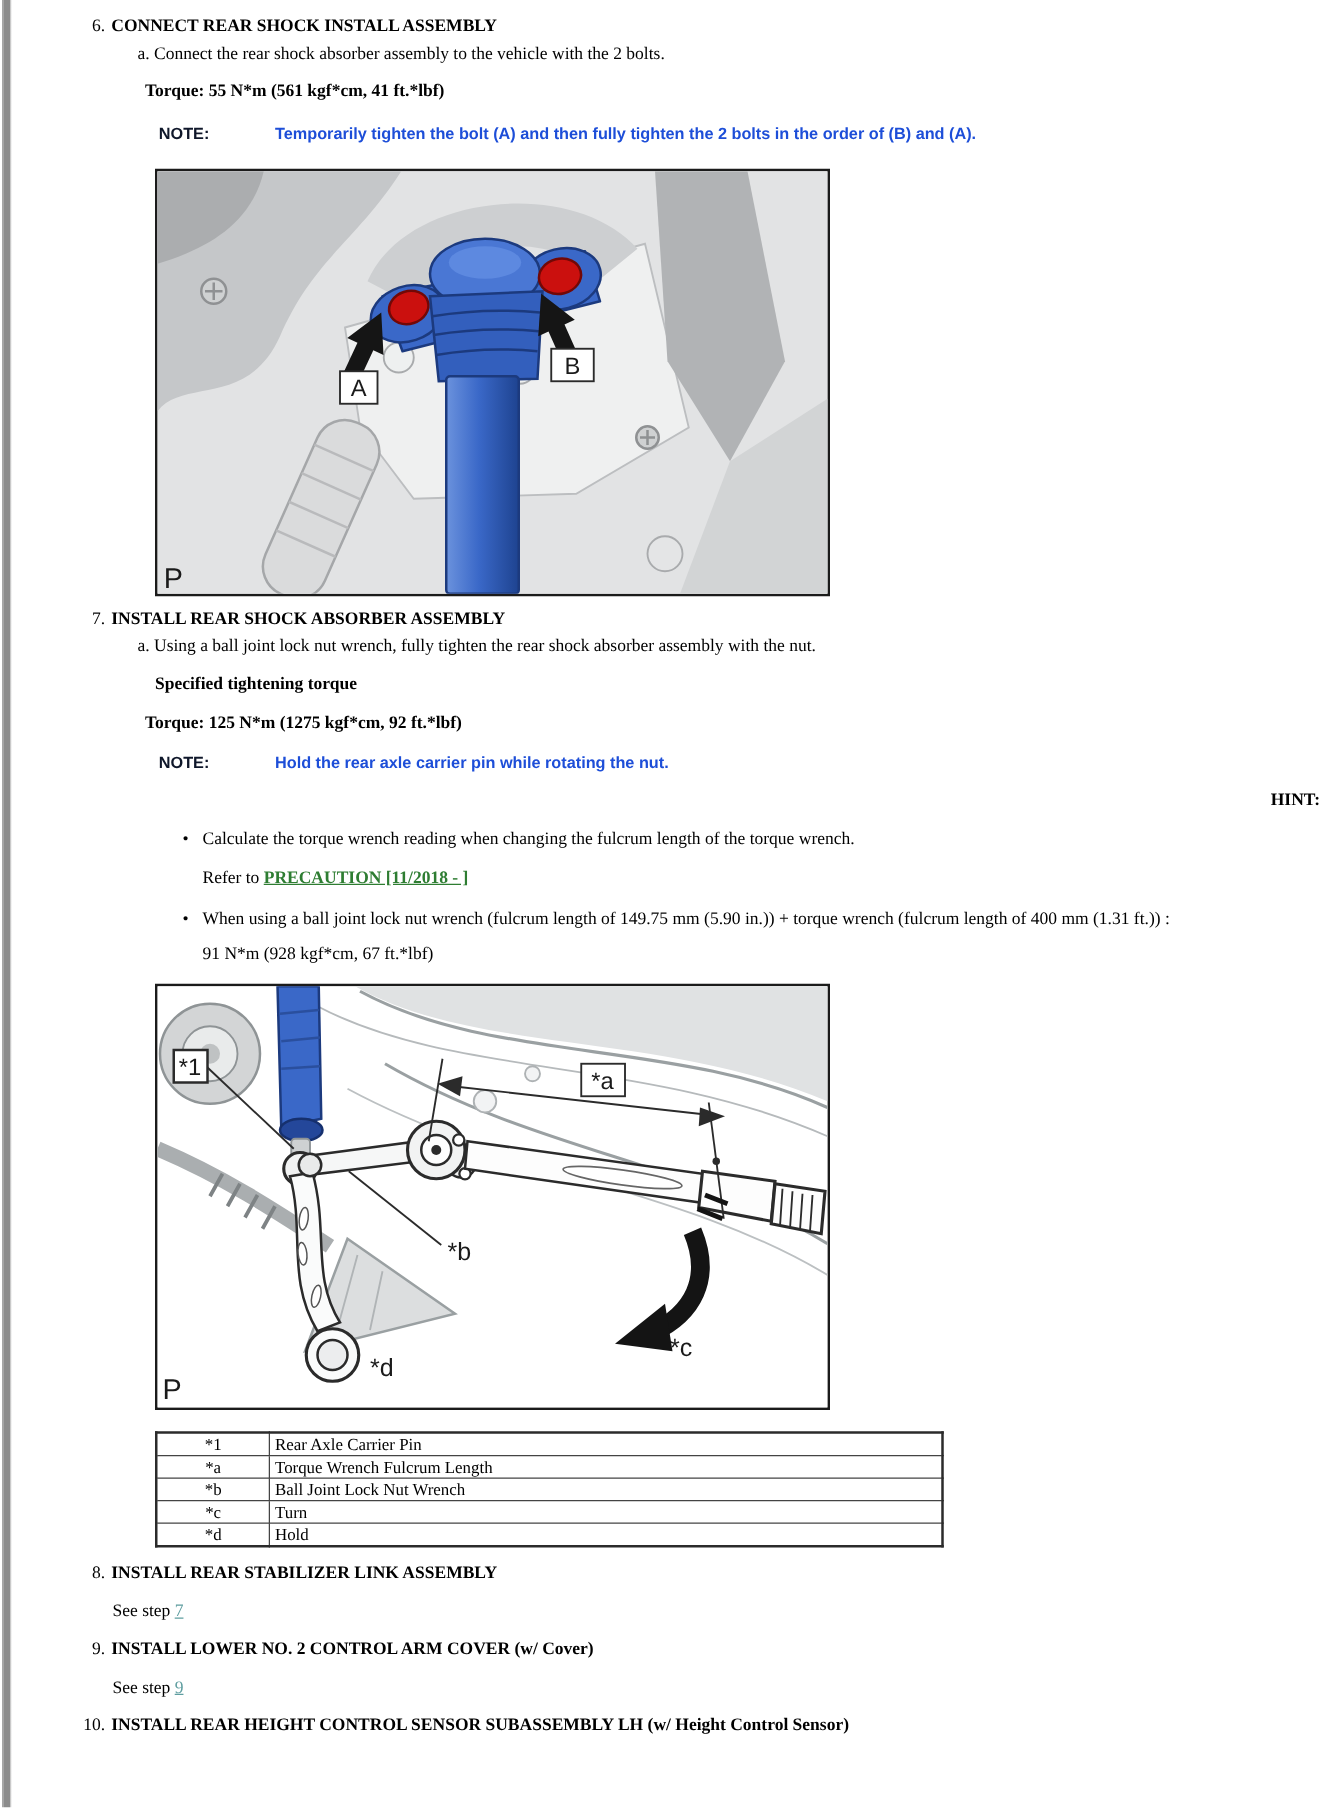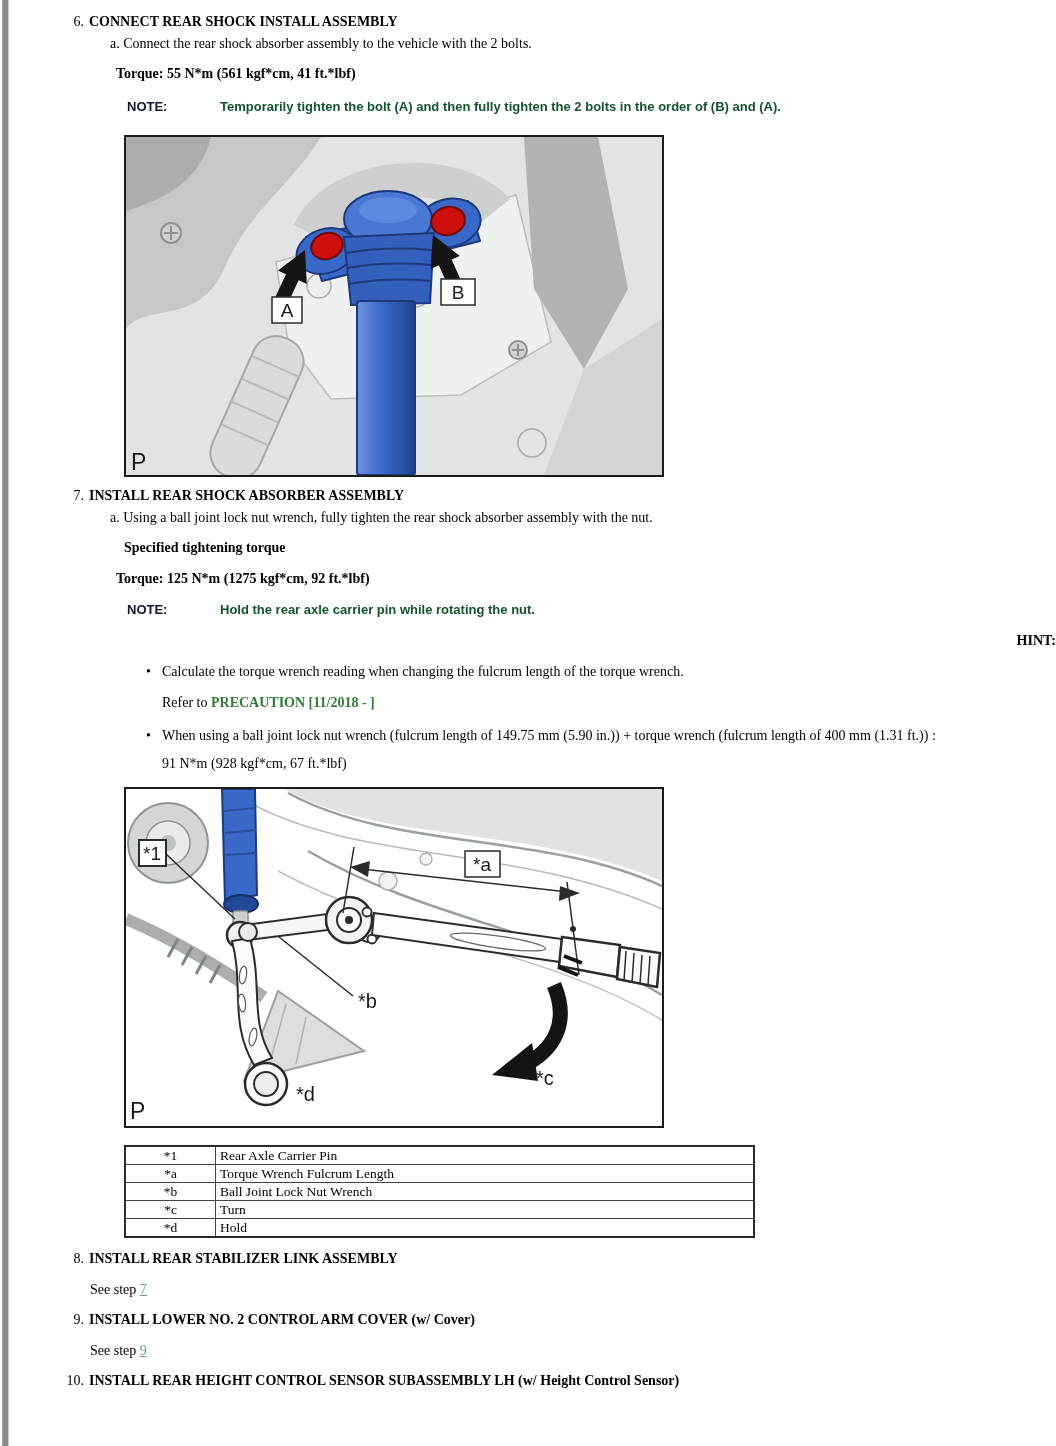--- a/index.html
+++ b/index.html
@@ -10,28 +10,28 @@
   .doc{position:absolute;left:0;top:0;width:1056px;padding-top:13px;}
   .step-heading{display:flex;line-height:18px;}
   .step-num{flex:0 0 84px;text-align:right;}
   .step-title{font-weight:bold;padding-left:5px;white-space:nowrap;}
   .substep{margin:4px 0 0 110px;line-height:18px;}
   .torque{margin:12px 0 0 116px;font-weight:bold;line-height:18px;}
   .spec{margin:12px 0 0 124px;font-weight:bold;line-height:18px;}
   .note-row{display:flex;margin:15px 0 0 127px;line-height:18px;
             font-family:"Liberation Sans",sans-serif;font-size:13px;font-weight:bold;}
   .note-label{flex:0 0 93px;color:#0f172a;}
-  .note-text{color:#14532d;white-space:nowrap;}
+  .note-text{color:#1d4ed8;white-space:nowrap;}
   .hint{margin:13px 0 0 124px;font-weight:bold;line-height:18px;text-align:right;}
   .bullet-line{display:flex;margin:13px 0 0 146px;line-height:18px;white-space:nowrap;}
   .bullet{flex:0 0 16px;}
   .hint-sub{margin:13px 0 0 162px;line-height:18px;}
   .fig{margin:19px 0 0 124px;width:536px;border:2px solid #1b1b1b;background:#fff;}
   .fig svg{display:block;}
-  a.precaution-link{color:#2e7d32;font-weight:bold;cursor:pointer;}
+  a.precaution-link{color:#2e7d32;font-weight:bold;text-decoration:underline;cursor:pointer;}
   a.step-link{color:#5f9ea0;text-decoration:underline;cursor:pointer;}
   .legend{margin:17px 0 0 124px;border-collapse:collapse;width:631px;border:2px solid #2b2b2b;
           font-size:13.5px;}
   .legend td{border:1px solid #444;height:17px;padding:0 4px;line-height:17px;}
   .legend td.k{width:89px;text-align:center;padding:0;}
   .svg-label{font-family:"Liberation Sans",sans-serif;fill:#1a1a1a;}
   .see-step{margin:13px 0 0 90px;line-height:18px;}
   .h-gap1{margin-top:10px;}
   .h-gap2{margin-top:12px;}
 </style>

